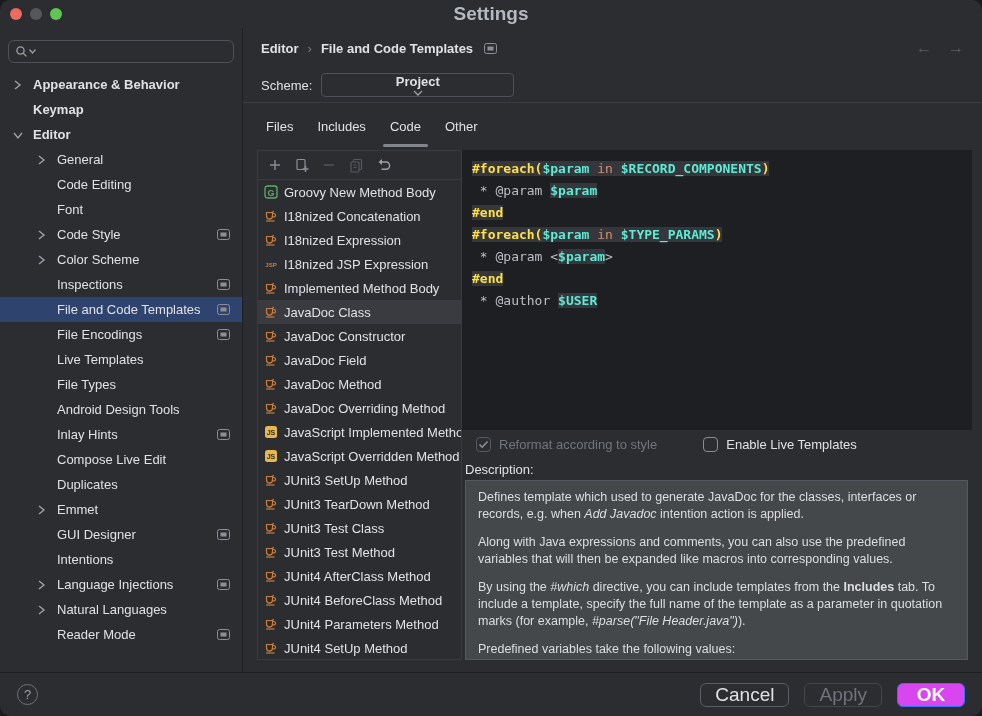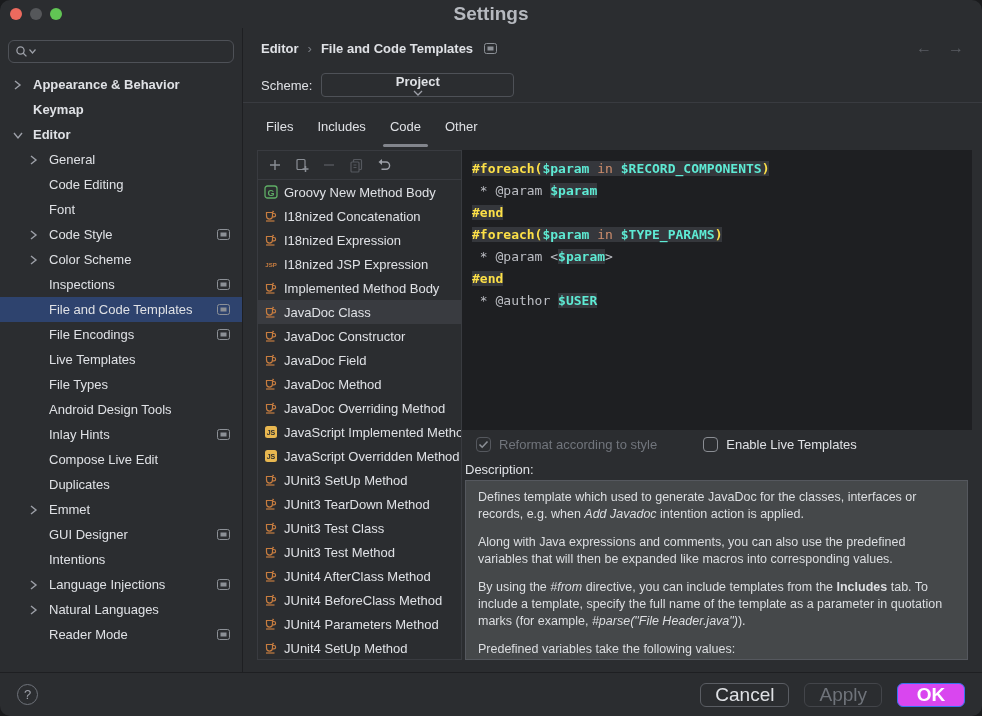--- a/index.html
+++ b/index.html
@@ -20,21 +20,21 @@
   
   .layout{position:absolute;top:28px;left:0;right:0;bottom:44px;display:flex;}
   
   .sidebar{width:243px;border-right:1px solid #1E1F22;display:flex;flex-direction:column;flex:none;}
   .searchbox{margin:12px 8px 9px 8px;height:23px;border:1px solid #4E5157;border-radius:6px;
     display:flex;align-items:center;padding:0 6px;gap:1px;background:transparent;}
   .searchbox input{flex:1;background:transparent;border:none;outline:none;color:#DFE1E5;font-size:12px;min-width:0;}
   .tree{flex:1;overflow:hidden;}
   .tree-row{height:25px;display:flex;align-items:center;padding-right:12px;cursor:default;}
   .tree-row.lvl0{padding-left:12px;}
-  .tree-row.lvl1{padding-left:28px;}
+  .tree-row.lvl1{padding-left:36px;}
   .tree-row .chev{width:21px;height:16px;display:flex;align-items:center;justify-content:flex-start;flex:none;}
   .tree-row .lbl{white-space:nowrap;overflow:hidden;}
   .tree-row .lbl.b{font-weight:600;}
   .tree-row .pin{margin-left:auto;display:flex;align-items:center;}
   .tree-row.selected{background:#2E436E;}
   
   .main{flex:1;display:flex;flex-direction:column;min-width:0;}
   .header-row{height:40px;display:flex;align-items:center;padding:0 18px;}
   .crumb{font-weight:700;color:#DFE1E5;}
   .crumb-sep{color:#787C83;margin:0 9px;font-size:13px;}
@@ -598,21 +598,21 @@
               </div>
               <div class="cb enabled">
                 <span class="cb-box"></span>
                 <span class="cb-label">Enable Live Templates</span>
               </div>
             </div>
           <div class="desc-label">Description:</div>
           <div class="desc-panel" id="desc-panel">
               <p><span>Defines template which used to generate JavaDoc for the classes, interfaces or records, e.g. when </span><i>Add Javadoc</i><span> intention action is applied.</span></p>
               <p><span>Along with Java expressions and comments, you can also use the predefined variables that will then be expanded like macros into corresponding values.</span></p>
-              <p><span>By using the </span><i>#from</i><span> directive, you can include templates from the </span><b>Includes</b><span> tab. To include a template, specify the full name of the template as a parameter in quotation marks (for example, </span><i>#parse("File Header.java")</i><span>).</span></p>
+              <p><span>By using the </span><i>#which</i><span> directive, you can include templates from the </span><b>Includes</b><span> tab. To include a template, specify the full name of the template as a parameter in quotation marks (for example, </span><i>#parse("File Header.java")</i><span>).</span></p>
               <p><span>Predefined variables take the following values:</span></p>
             </div>
         </div>
 
       </div>
     </main>
   </div>
 
   <div class="footer">
     <div class="help-circle">?</div>

